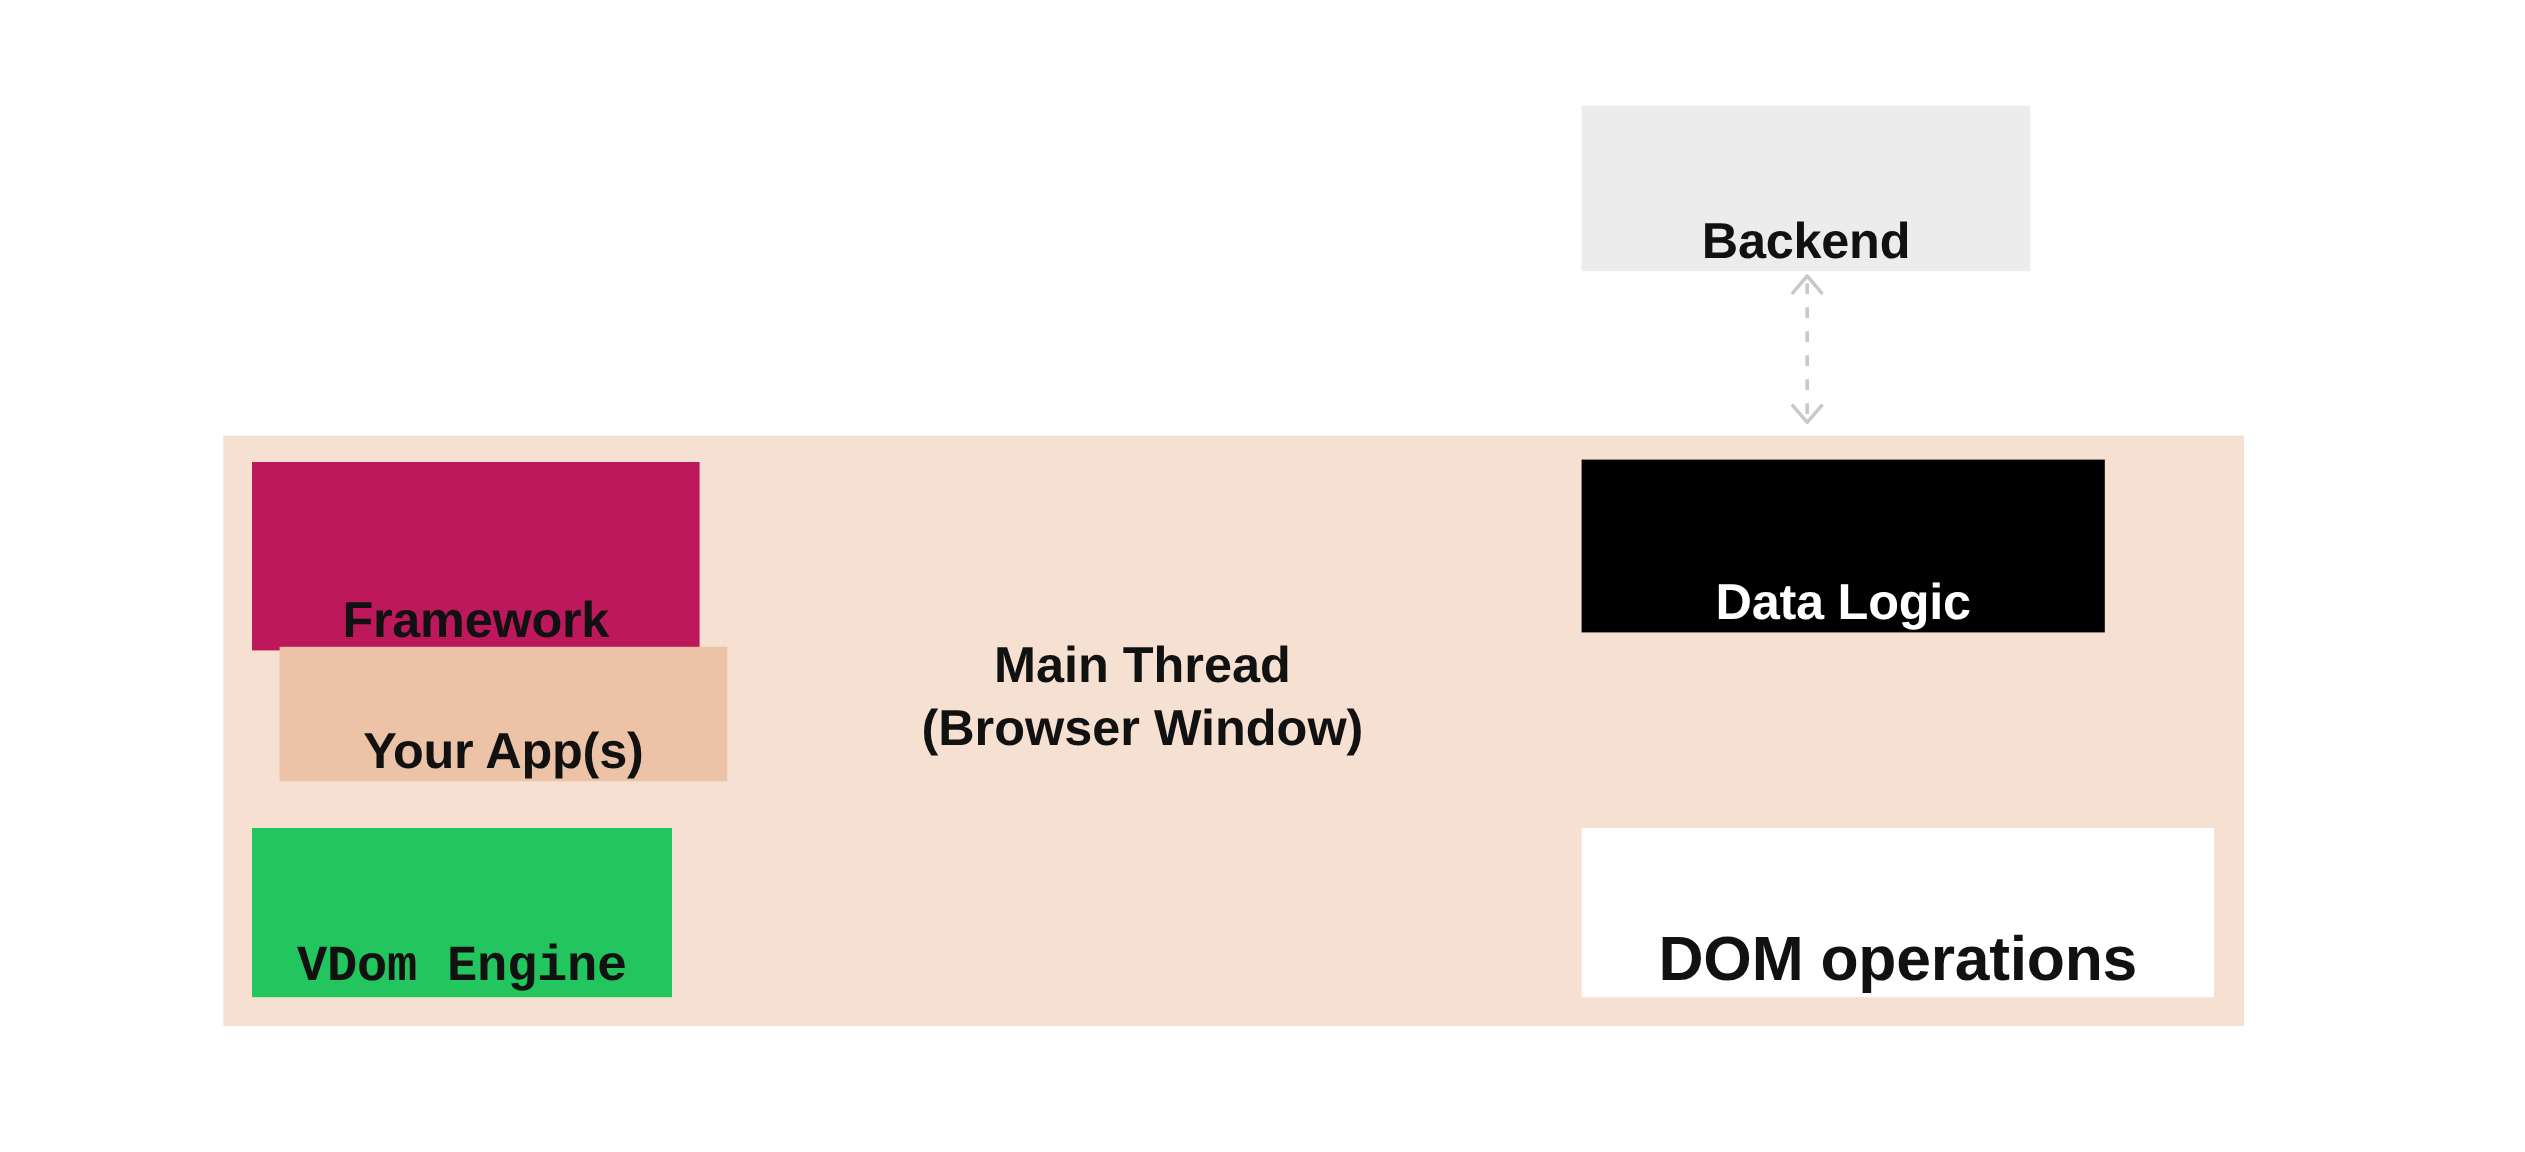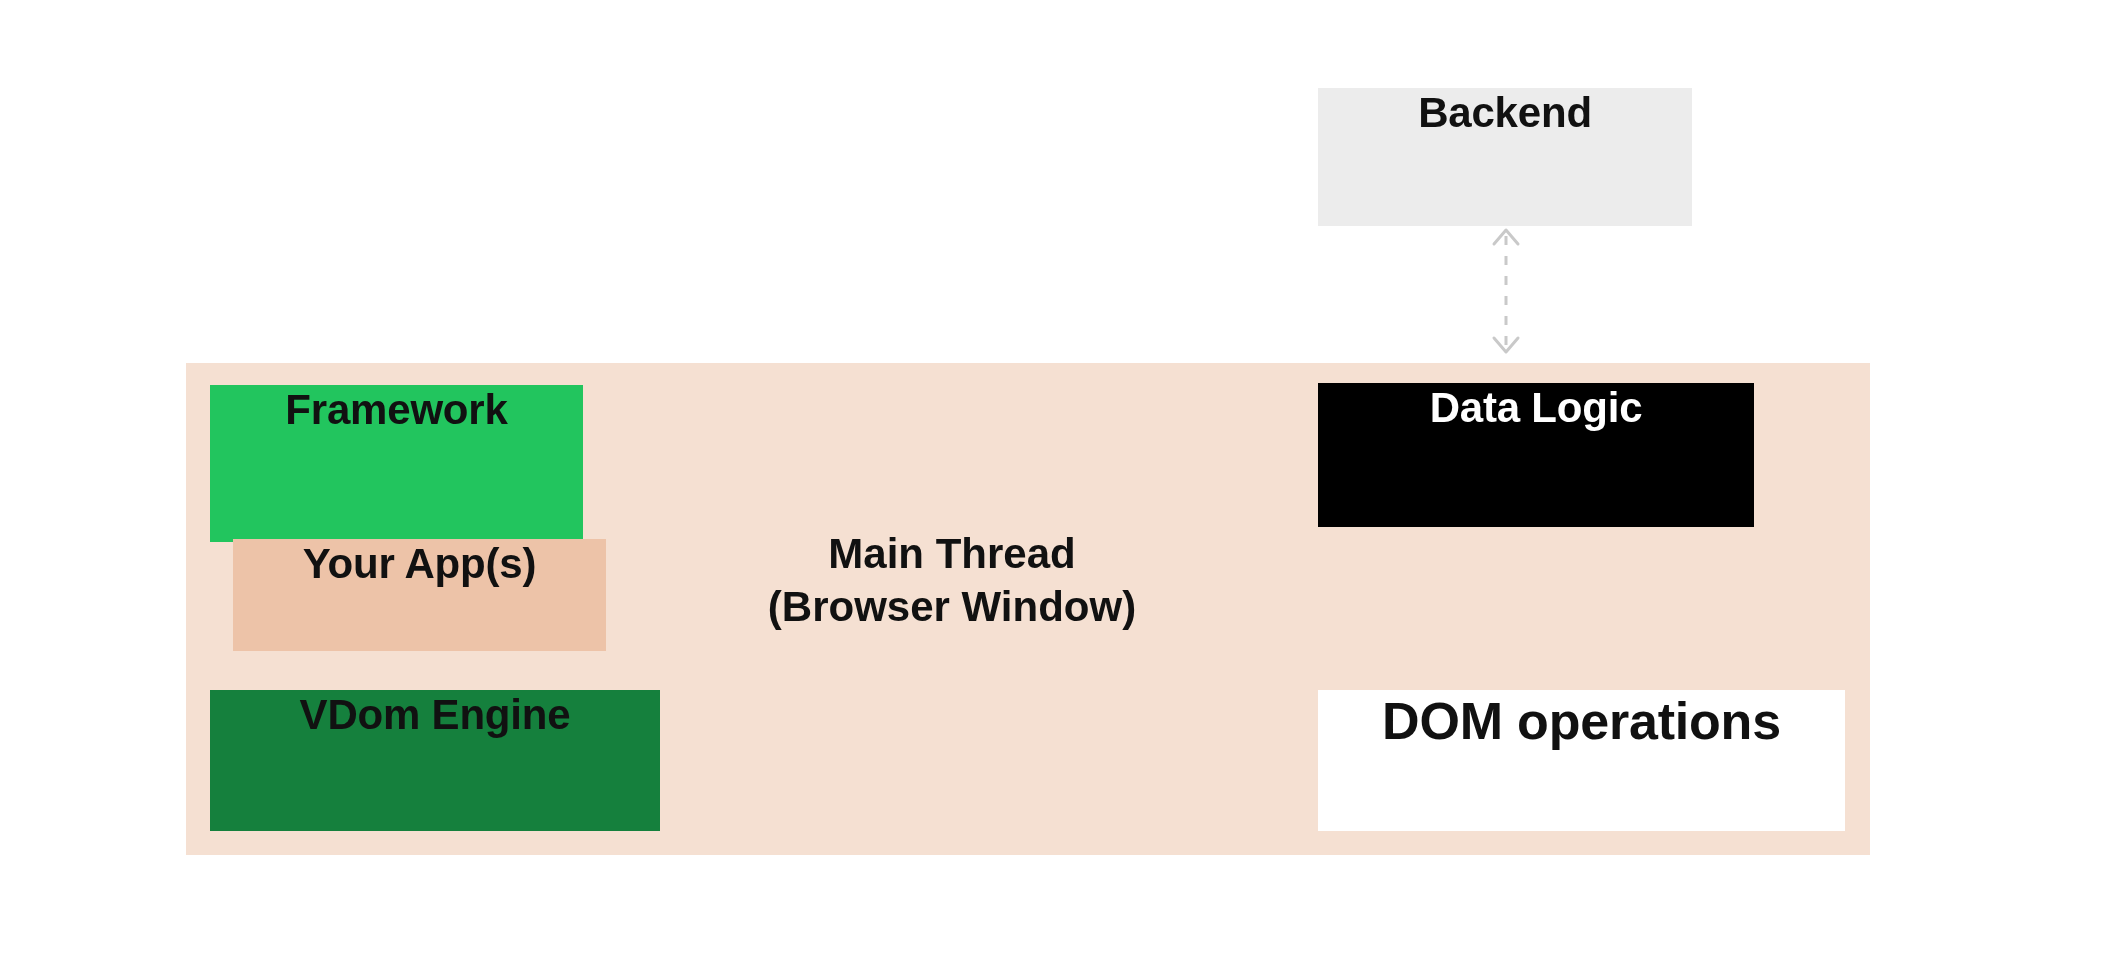--- a/index.html
+++ b/index.html
@@ -19,21 +19,21 @@
   #diagram {
     position: absolute;
     inset: 0;
     background: #ffffff;
   }
 
   
   .box {
     position: absolute;
     display: flex;
-    align-items: flex-start;
+    align-items: flex-end;
     justify-content: center;
     box-sizing: border-box;
     text-align: center;
     line-height: 1.2;
   }
   .box > .box-label {
     display: block;
     white-space: nowrap;
     letter-spacing: -0.2px;
   }
@@ -83,36 +83,37 @@
     line-height: 1.26;
     white-space: pre-line;
   }
 
   
   #framework-box {
     left: 210px;
     top: 385px;
     width: 373px;
     height: 157px;
-    background: #22c55e;
+    background: #be185d;
   }
   #your-app-box {
     left: 210px;
     top: 539px;
     width: 373px;
     height: 112px;
     background: #EDC3A8;
     margin-left: 23px;
   }
   #vdom-engine-box {
     left: 210px;
     top: 690px;
-    width: 450px;
+    width: 350px;
     height: 141px;
-    background: #15803d;
+    background: #22c55e;
+    font-family: Liberation Mono, monospace;
   }
   #framework-box .box-label,
   #your-app-box .box-label,
   #vdom-engine-box .box-label {
     font-size: 42px;
     font-weight: 700;
     color: #111111;
   }
 
   

